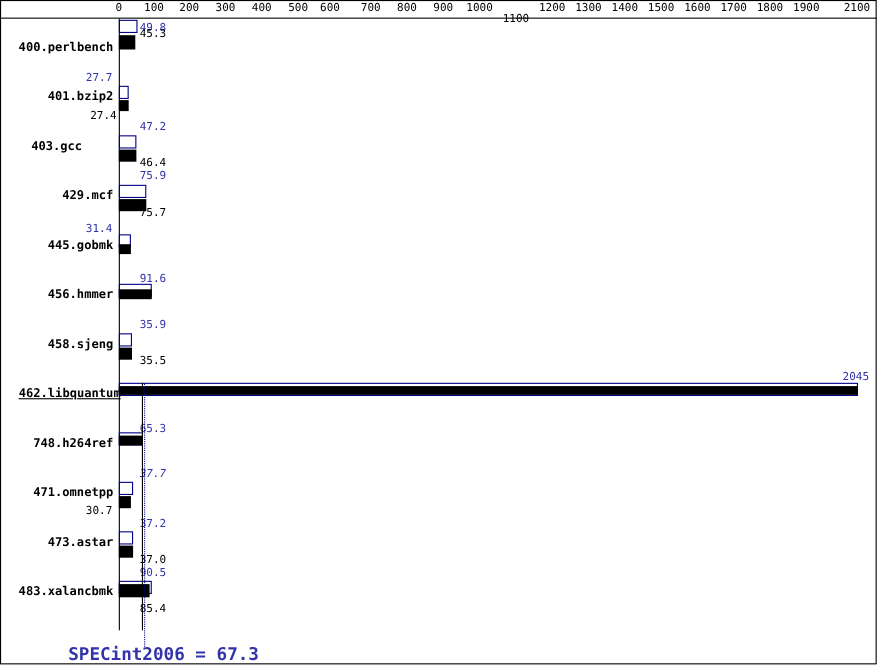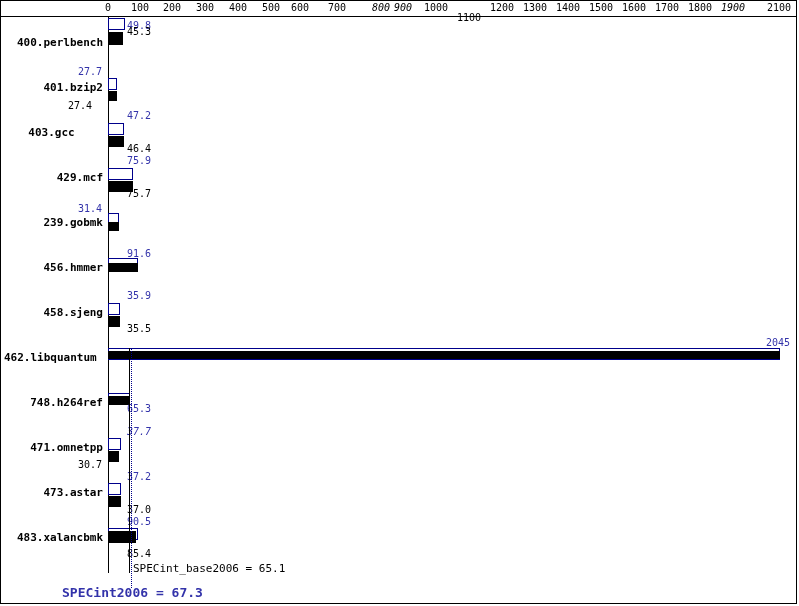--- a/index.html
+++ b/index.html
@@ -70,21 +70,21 @@
     white-space: nowrap;
   }
   .summary-base {
     position: absolute;
     font-size: 11px;
     color: #000000;
     white-space: nowrap;
   }
   .summary-peak {
     position: absolute;
-    font-size: 13px;
+    font-size: 16px;
     font-weight: bold;
     color: #3333aa;
     white-space: nowrap;
   }
   .vline-base {
     position: absolute;
     width: 1px;
     background: #000000;
   }
   .vline-peak {
@@ -100,60 +100,60 @@
   <div class="frame"></div>
 
   <div class="tick-label" style="left:98px; top:2px; width:20px;">0</div>
   <div class="tick-label" style="left:128px; top:2px; width:24px;">100</div>
   <div class="tick-label" style="left:160px; top:2px; width:24px;">200</div>
   <div class="tick-label" style="left:193px; top:2px; width:24px;">300</div>
   <div class="tick-label" style="left:226px; top:2px; width:24px;">400</div>
   <div class="tick-label" style="left:259px; top:2px; width:24px;">500</div>
   <div class="tick-label" style="left:288px; top:2px; width:24px;">600</div>
   <div class="tick-label" style="left:325px; top:2px; width:24px;">700</div>
-  <div class="tick-label" style="left:369px; top:2px; width:24px;font-style:italic;">800</div>
-  <div class="tick-label" style="left:391px; top:2px; width:24px;font-style:italic;">900</div>
+  <div class="tick-label" style="left:358px; top:2px; width:24px;">800</div>
+  <div class="tick-label" style="left:391px; top:2px; width:24px;">900</div>
   <div class="tick-label" style="left:421px; top:2px; width:30px;">1000</div>
   <div class="tick-label" style="left:454px; top:2px; width:30px;margin-top:10px;">1100</div>
   <div class="tick-label" style="left:487px; top:2px; width:30px;">1200</div>
   <div class="tick-label" style="left:520px; top:2px; width:30px;">1300</div>
   <div class="tick-label" style="left:553px; top:2px; width:30px;">1400</div>
   <div class="tick-label" style="left:586px; top:2px; width:30px;">1500</div>
   <div class="tick-label" style="left:619px; top:2px; width:30px;">1600</div>
   <div class="tick-label" style="left:652px; top:2px; width:30px;">1700</div>
   <div class="tick-label" style="left:685px; top:2px; width:30px;">1800</div>
-  <div class="tick-label" style="left:718px; top:2px; width:30px;font-style:italic;">1900</div>
+  <div class="tick-label" style="left:718px; top:2px; width:30px;">1900</div>
   <div class="tick-label" style="left:764px; top:2px; width:30px;">2100</div>
 
   <div class="axis-line" style="left:1px; top:16px; width:796px; height:1px;"></div>
 
   <div class="vline-base" style="left:108px; top:17px; height:556px;"></div>
 
   <div class="cat-label" style="left:0px; top:36px; width:103px;">400.perlbench</div>
   <div class="cat-label" style="left:0px; top:81px; width:103px;">401.bzip2</div>
   <div class="cat-label" style="left:0px; top:126px; width:103px;text-align:center;">403.gcc</div>
   <div class="cat-label" style="left:0px; top:171px; width:103px;">429.mcf</div>
-  <div class="cat-label" style="left:0px; top:216px; width:103px;">239.gobmk</div>
+  <div class="cat-label" style="left:0px; top:216px; width:103px;">445.gobmk</div>
   <div class="cat-label" style="left:0px; top:261px; width:103px;">456.hmmer</div>
   <div class="cat-label" style="left:0px; top:306px; width:103px;">458.sjeng</div>
-  <div class="cat-label" style="left:4px; top:351px; width:84px;">462.libquantum</div>
+  <div class="cat-label" style="left:17px; top:351px; width:84px;text-decoration:underline;">462.libquantum</div>
   <div class="cat-label" style="left:0px; top:396px; width:103px;">748.h264ref</div>
   <div class="cat-label" style="left:0px; top:441px; width:103px;">471.omnetpp</div>
   <div class="cat-label" style="left:0px; top:486px; width:103px;">473.astar</div>
   <div class="cat-label" style="left:0px; top:531px; width:103px;">483.xalancbmk</div>
 
   <div class="bar-peak" style="left:108px; top:18px; width:17px; height:12px;"></div>
   <div class="bar-base" style="left:108px; top:32px; width:15px; height:13px;"></div>
   <div class="val-peak" style="left:127px; top:20px;">49.8</div>
   <div class="val-base" style="left:127px; top:26px;">45.3</div>
 
   <div class="bar-peak" style="left:108px; top:78px; width:9px; height:12px;"></div>
   <div class="bar-base" style="left:108px; top:91px; width:9px; height:10px;"></div>
   <div class="val-peak" style="left:78px; top:66px;">27.7</div>
-  <div class="val-base" style="left:68px; top:100px;">27.4</div>
+  <div class="val-base" style="left:82px; top:100px;">27.4</div>
 
   <div class="bar-peak" style="left:108px; top:123px; width:16px; height:12px;"></div>
   <div class="bar-base" style="left:108px; top:136px; width:16px; height:11px;"></div>
   <div class="val-peak" style="left:127px; top:110px;text-align:center;">47.2</div>
   <div class="val-base" style="left:127px; top:143px;">46.4</div>
 
   <div class="bar-peak" style="left:108px; top:168px; width:25px; height:12px;"></div>
   <div class="bar-base" style="left:108px; top:181px; width:25px; height:11px;"></div>
   <div class="val-peak" style="left:127px; top:155px;">75.9</div>
   <div class="val-base" style="left:127px; top:188px;">75.7</div>
@@ -170,35 +170,34 @@
   <div class="bar-base" style="left:108px; top:316px; width:12px; height:11px;"></div>
   <div class="val-peak" style="left:127px; top:290px;">35.9</div>
   <div class="val-base" style="left:127px; top:323px;">35.5</div>
 
   <div class="bar-peak" style="left:108px; top:348px; width:672px; height:12px;"></div>
   <div class="bar-base" style="left:108px; top:351px; width:672px; height:8px;"></div>
   <div class="val-peak" style="left:766px; top:337px;">2045</div>
 
   <div class="bar-peak" style="left:108px; top:393px; width:22px; height:12px;"></div>
   <div class="bar-base" style="left:108px; top:396px; width:22px; height:9px;"></div>
-  <div class="val-peak" style="left:127px; top:403px;text-align:center;">65.3</div>
+  <div class="val-peak" style="left:127px; top:385px;text-align:center;">65.3</div>
 
   <div class="bar-peak" style="left:108px; top:438px; width:13px; height:12px;"></div>
   <div class="bar-base" style="left:108px; top:451px; width:11px; height:11px;"></div>
   <div class="val-peak" style="left:127px; top:426px;font-style:italic;">37.7</div>
   <div class="val-base" style="left:78px; top:459px;">30.7</div>
 
   <div class="bar-peak" style="left:108px; top:483px; width:13px; height:12px;"></div>
   <div class="bar-base" style="left:108px; top:496px; width:13px; height:11px;"></div>
   <div class="val-peak" style="left:127px; top:471px;">37.2</div>
   <div class="val-base" style="left:127px; top:504px;">37.0</div>
 
   <div class="bar-peak" style="left:108px; top:528px; width:30px; height:12px;"></div>
   <div class="bar-base" style="left:108px; top:531px; width:28px; height:12px;"></div>
   <div class="val-peak" style="left:127px; top:516px;">90.5</div>
   <div class="val-base" style="left:127px; top:548px;">85.4</div>
 
   <div class="vline-base" style="left:129px; top:348px; height:225px;"></div>
   <div class="vline-peak" style="left:131px; top:348px; height:240px;"></div>
 
-  <div class="summary-base" style="left:133px; top:562px;">SPECint_base2006 = 65.1</div>
   <div class="summary-peak" style="left:62px; top:585px;">SPECint2006 = 67.3</div>
 </div>
 
 </body></html>

